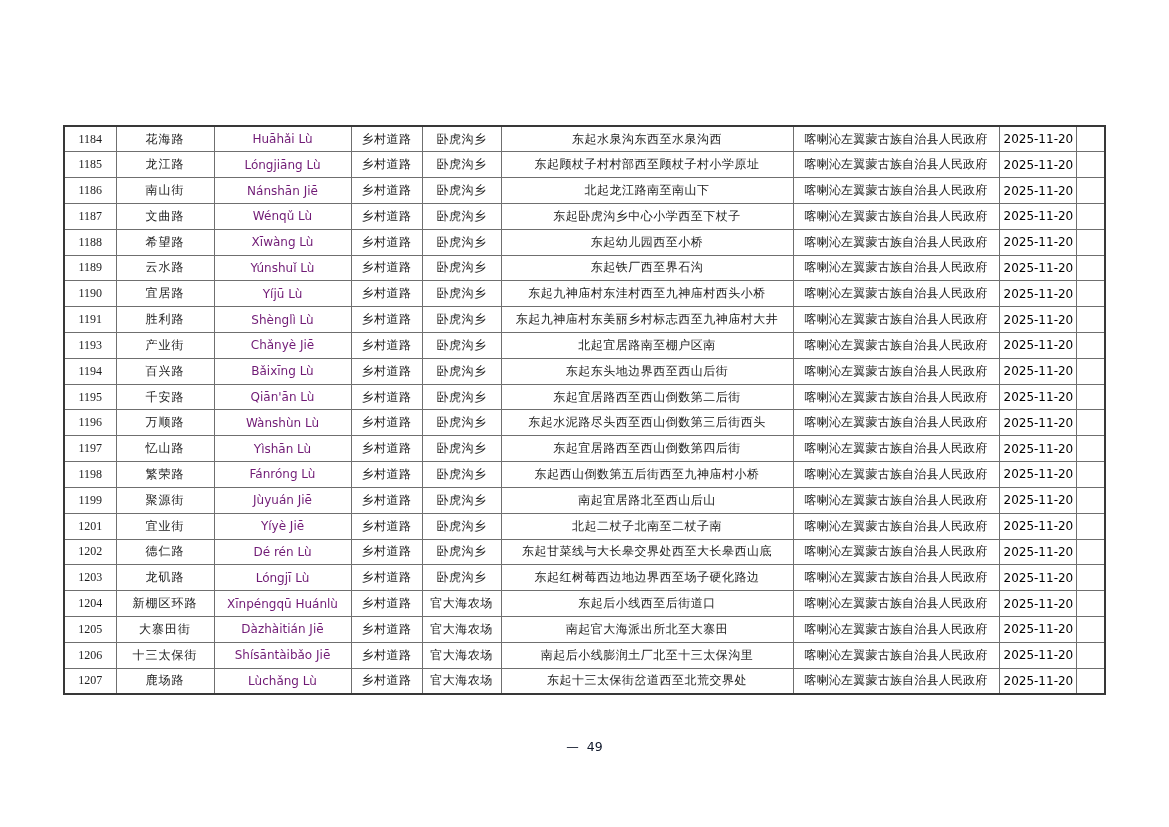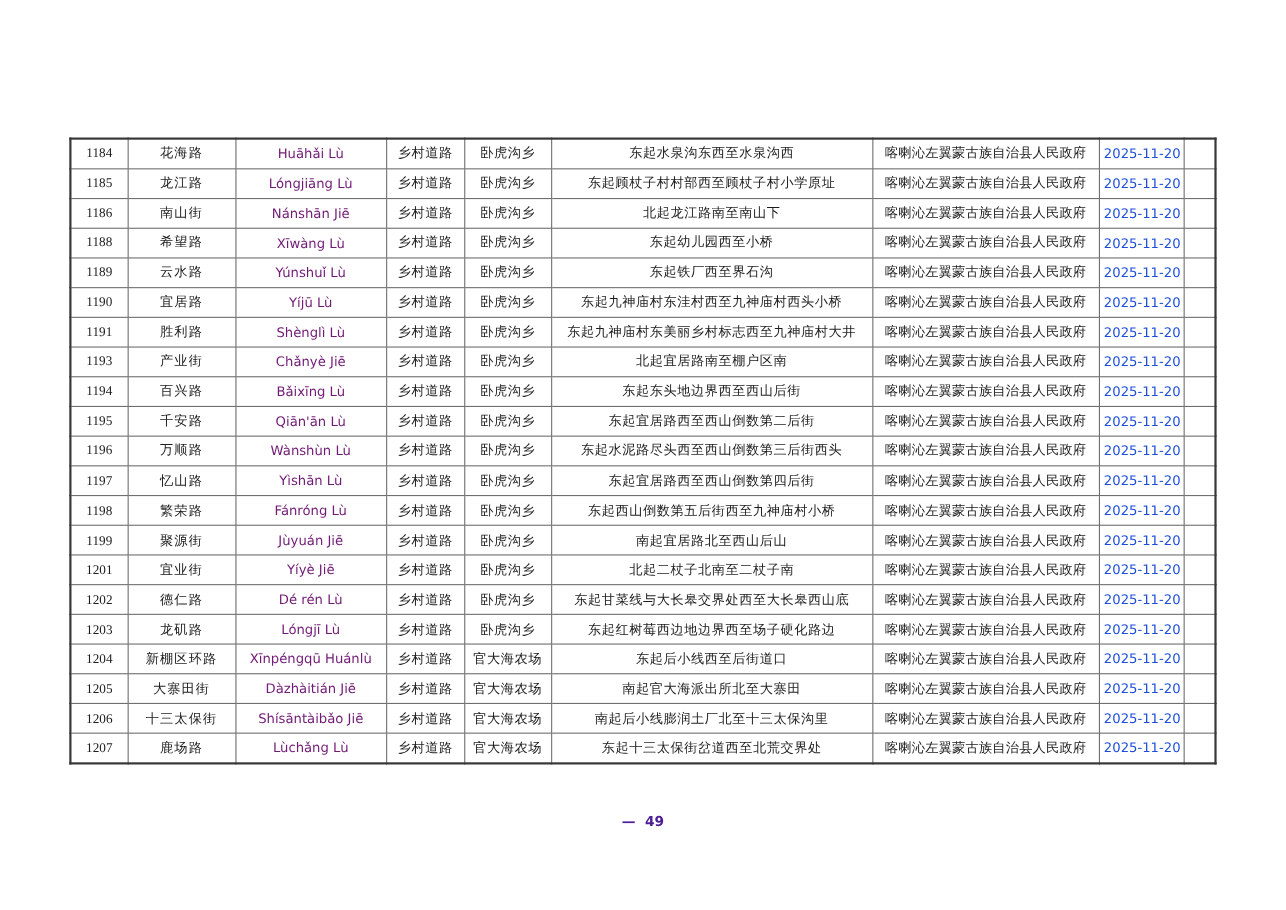--- a/index.html
+++ b/index.html
@@ -26,27 +26,27 @@
   td.c-cn{letter-spacing:1px;}
   td.c-py{
     font-family:"DejaVu Sans","Liberation Sans",sans-serif;
     font-size:12.5px;white-space:pre;color:#701a75;
   }
   td.c-type,td.c-area{letter-spacing:0.5px;}
   td.c-desc{text-align:left;padding-left:6px;letter-spacing:0.5px;}
   td.c-auth{letter-spacing:0.2px;padding:0 2px;}
   td.c-date{
     font-family:"DejaVu Sans","Liberation Sans",sans-serif;
-    font-size:11.5px;color:#1d4ed8;
+    font-size:11.5px;color:#000000;
   }
   .footer{
     position:absolute;left:0;top:739px;width:100%;
     text-align:center;
     font-family:"DejaVu Sans","Liberation Sans",sans-serif;
-    font-size:12.5px;color:#4c1d95;white-space:pre;font-weight:bold;
+    font-size:12.5px;color:#0f172a;white-space:pre;
   }
 </style>
 </head>
 <body>
 
 <div class="page">
 
   <table class="roads">
     <colgroup>
       <col style="width:52px">
@@ -87,20 +87,31 @@
       <td class="c-cn">南山街</td>
       <td class="c-py">Nánshān Jiē</td>
       <td class="c-type">乡村道路</td>
       <td class="c-area">卧虎沟乡</td>
       <td class="c-desc">北起龙江路南至南山下</td>
       <td class="c-auth">喀喇沁左翼蒙古族自治县人民政府</td>
       <td class="c-date">2025-11-20</td>
       <td class="c-note"></td>
     </tr>
         <tr>
+      <td class="c-id">1187</td>
+      <td class="c-cn">文曲路</td>
+      <td class="c-py">Wénqǔ  Lù</td>
+      <td class="c-type">乡村道路</td>
+      <td class="c-area">卧虎沟乡</td>
+      <td class="c-desc">东起卧虎沟乡中心小学西至下杖子</td>
+      <td class="c-auth">喀喇沁左翼蒙古族自治县人民政府</td>
+      <td class="c-date">2025-11-20</td>
+      <td class="c-note"></td>
+    </tr>
+        <tr>
       <td class="c-id">1188</td>
       <td class="c-cn">希望路</td>
       <td class="c-py">Xīwàng Lù</td>
       <td class="c-type">乡村道路</td>
       <td class="c-area">卧虎沟乡</td>
       <td class="c-desc">东起幼儿园西至小桥</td>
       <td class="c-auth">喀喇沁左翼蒙古族自治县人民政府</td>
       <td class="c-date">2025-11-20</td>
       <td class="c-note"></td>
     </tr>

